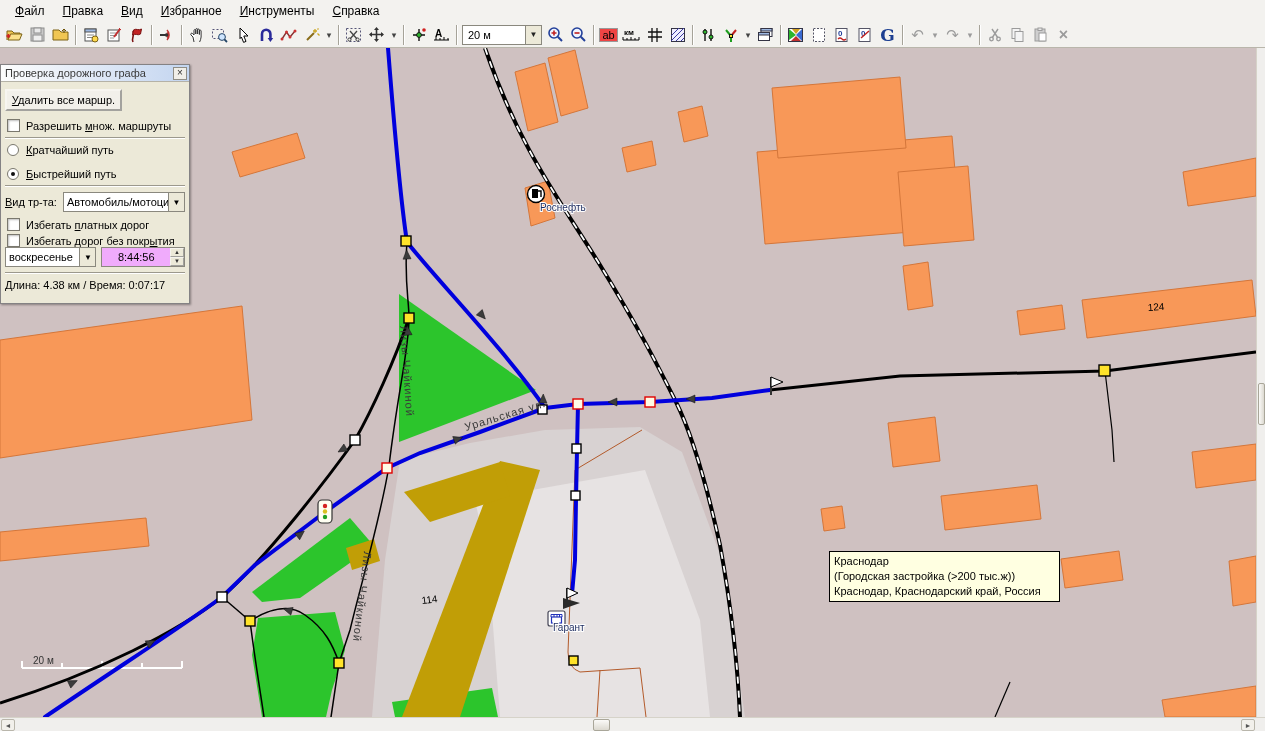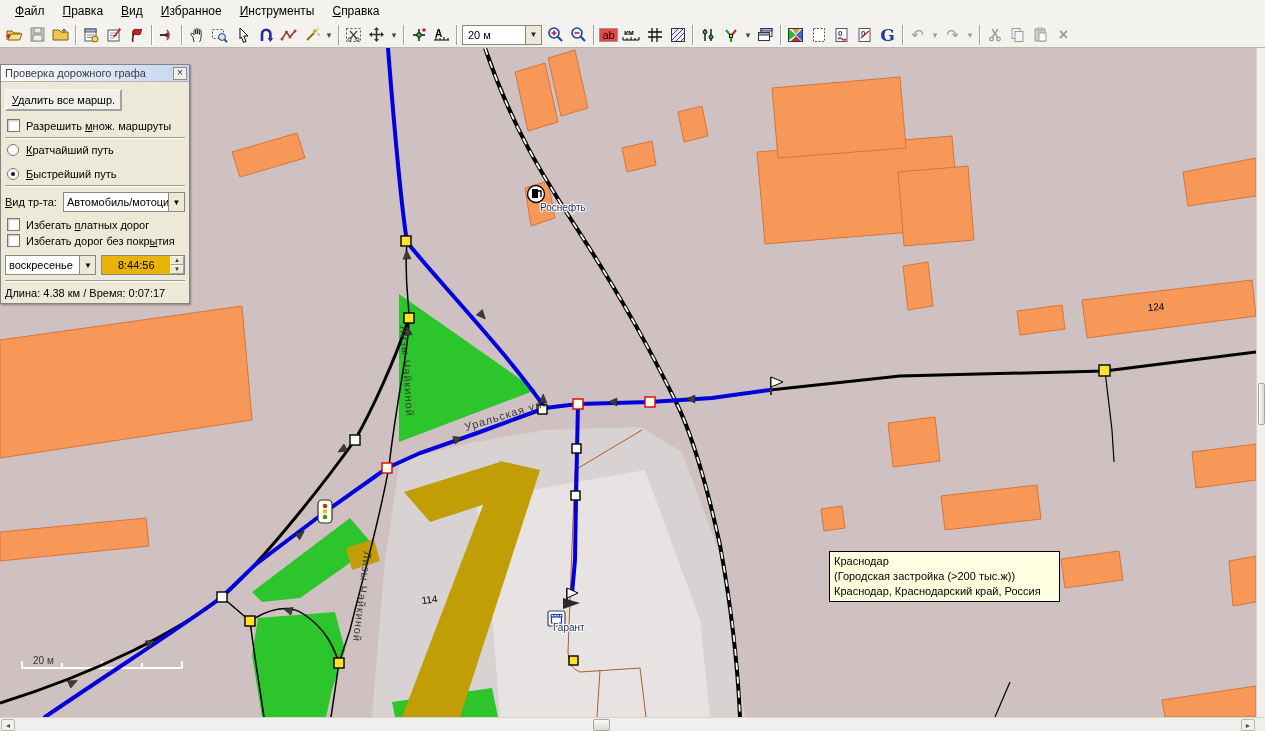--- a/index.html
+++ b/index.html
@@ -66,21 +66,21 @@
   .radio.sel::after { content:""; position:absolute; left:3px; top:3px; width:4px;
     height:4px; border-radius:50%; background:#111; }
   .p-sep { border-top:1px solid #9c998d; border-bottom:1px solid #fff;
     margin:5px 0; height:0; }
   .combo { background:#fff; border:1px solid #8a887e; height:20px; display:flex;
     align-items:center; overflow:hidden; }
   .combo .val { flex:1; padding-left:3px; white-space:nowrap; overflow:hidden; }
   .combo .dd { width:16px; height:18px; flex:none; background:#ece9d8;
     border-left:1px solid #8a887e; font-size:8px; display:flex; align-items:center;
     justify-content:center; }
-  .spin { background:#eab308; border:1px solid #8a887e; height:20px; display:flex; }
+  .spin { background:#f0abfc; border:1px solid #8a887e; height:20px; display:flex; }
   .spin .val { flex:1; text-align:center; line-height:18px; }
   .spin .btns { width:14px; display:flex; flex-direction:column; }
   .spin .btns div { flex:1; background:#ece9d8; border:1px outset #f5f3ee;
     font-size:6px; line-height:7px; text-align:center; color:#333; }
 
   
   #tooltip { position:absolute; left:829px; top:551px; width:231px; height:51px;
     background:#ffffe1; border:1px solid #000; font-size:11px; line-height:15px;
     padding:2px 4px; color:#000; white-space:nowrap; overflow:hidden; }
 
@@ -552,21 +552,21 @@
         </span>
       </div>
       <div class="row" style="margin-top:6px;">
         <span class="chk"></span>
         <span class="lbl">Избегать <u>п</u>латных дорог</span>
       </div>
       <div class="row" style="margin-top:3px;">
         <span class="chk"></span>
         <span class="lbl">Избегать дорог без покр<u>ы</u>тия</span>
       </div>
-      <div class="row" style="margin-top:8px;">
+      <div class="row" style="margin-top:0;">
         <span class="combo" style="width:92px;">
           <span class="val">воскресенье</span>
           <span class="dd">▼</span>
         </span>
         <span class="spin" style="width:84px; margin-left:5px;">
           <span class="val">8:44:56</span>
           <span class="btns">
             <div>▲</div>
             <div>▼</div>
           </span>

